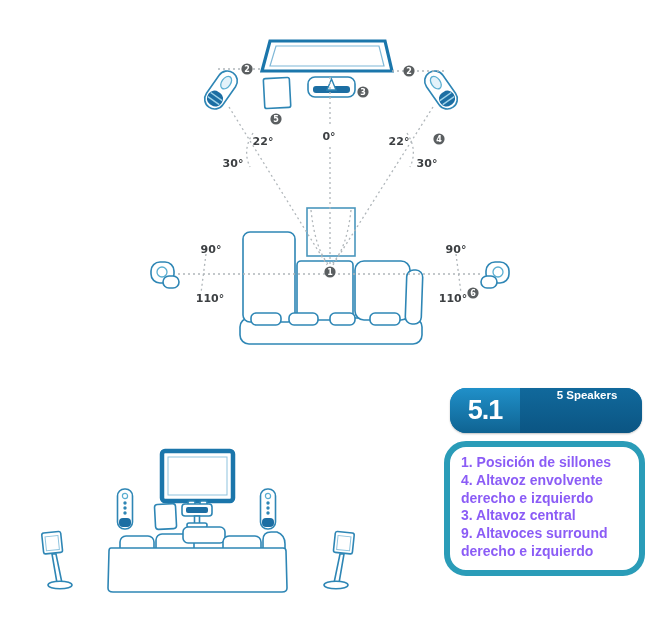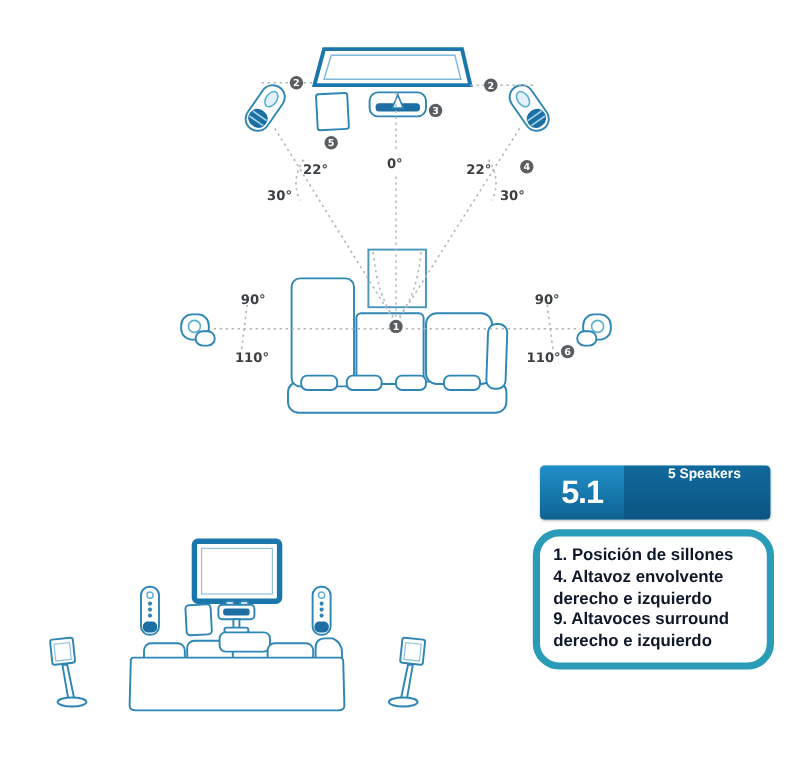--- a/index.html
+++ b/index.html
@@ -10,41 +10,41 @@
   svg text{font-family:"DejaVu Sans","Liberation Sans",sans-serif;}
   .angle-label{font-size:11px;font-weight:bold;fill:#3d4043;}
   .marker-num{font-size:8px;font-weight:bold;fill:#ffffff;text-anchor:middle;}
   .dash{fill:none;stroke:#b0b6ba;stroke-width:1.3;stroke-dasharray:2 3;}
   .ln{fill:#ffffff;stroke:#2e86b5;stroke-width:1.6;}
   .ln-thin{fill:none;stroke:#8fc3de;stroke-width:1;}
   .dk{fill:#1c6ea3;stroke:none;}
 
   #badge{
     position:absolute;left:450px;top:388px;width:192px;height:45px;
-    border-radius:4px;display:flex;overflow:hidden;color:#fff;
+    border-radius:16px;display:flex;overflow:hidden;color:#fff;
     background:linear-gradient(180deg,#1b85bd 0%,#0e5e8c 100%);
     box-shadow:0 1px 2px rgba(0,0,0,.25);
   }
   #badge .fmt{
     width:70px;display:flex;align-items:center;justify-content:center;
     font-size:27px;font-weight:bold;letter-spacing:-1px;
     background:linear-gradient(180deg,#2090c9 0%,#0f6392 100%);
   }
   #badge .desc{
     flex:1;display:flex;flex-direction:row;justify-content:center;
     padding-left:12px;font-size:11.5px;font-weight:bold;line-height:1.35;
     background:linear-gradient(180deg,#11699c 0%,#0b5583 100%);
   }
   #legend{
     position:absolute;left:444px;top:441px;width:201px;box-sizing:border-box;
     border:6px solid #2a9cb8;border-radius:22px;background:#fff;
     padding:7px 6px 9px 11px;
   }
   #legend .item{
-    font-size:14px;font-weight:bold;color:#0f172a;line-height:1.27;
+    font-size:14px;font-weight:bold;color:#8b5cf6;line-height:1.27;
   }
 </style>
 </head>
 <body>
 
 <div id="stage">
 
   <svg style="position:absolute;left:0;top:0" width="660" height="380" viewBox="0 0 660 380">
 
     <g>
@@ -233,16 +233,17 @@
   <div id="badge">
     <div class="fmt">5.1</div>
     <div class="desc">
       <span>5 Speakers</span>
     </div>
   </div>
 
   <div id="legend">
     <div class="item">1. Posición de sillones</div>
     <div class="item">4. Altavoz envolvente derecho e izquierdo</div>
+    <div class="item">3. Altavoz central</div>
     <div class="item">9. Altavoces surround derecho e izquierdo</div>
   </div>
 
 </div>
 
 </body></html>

